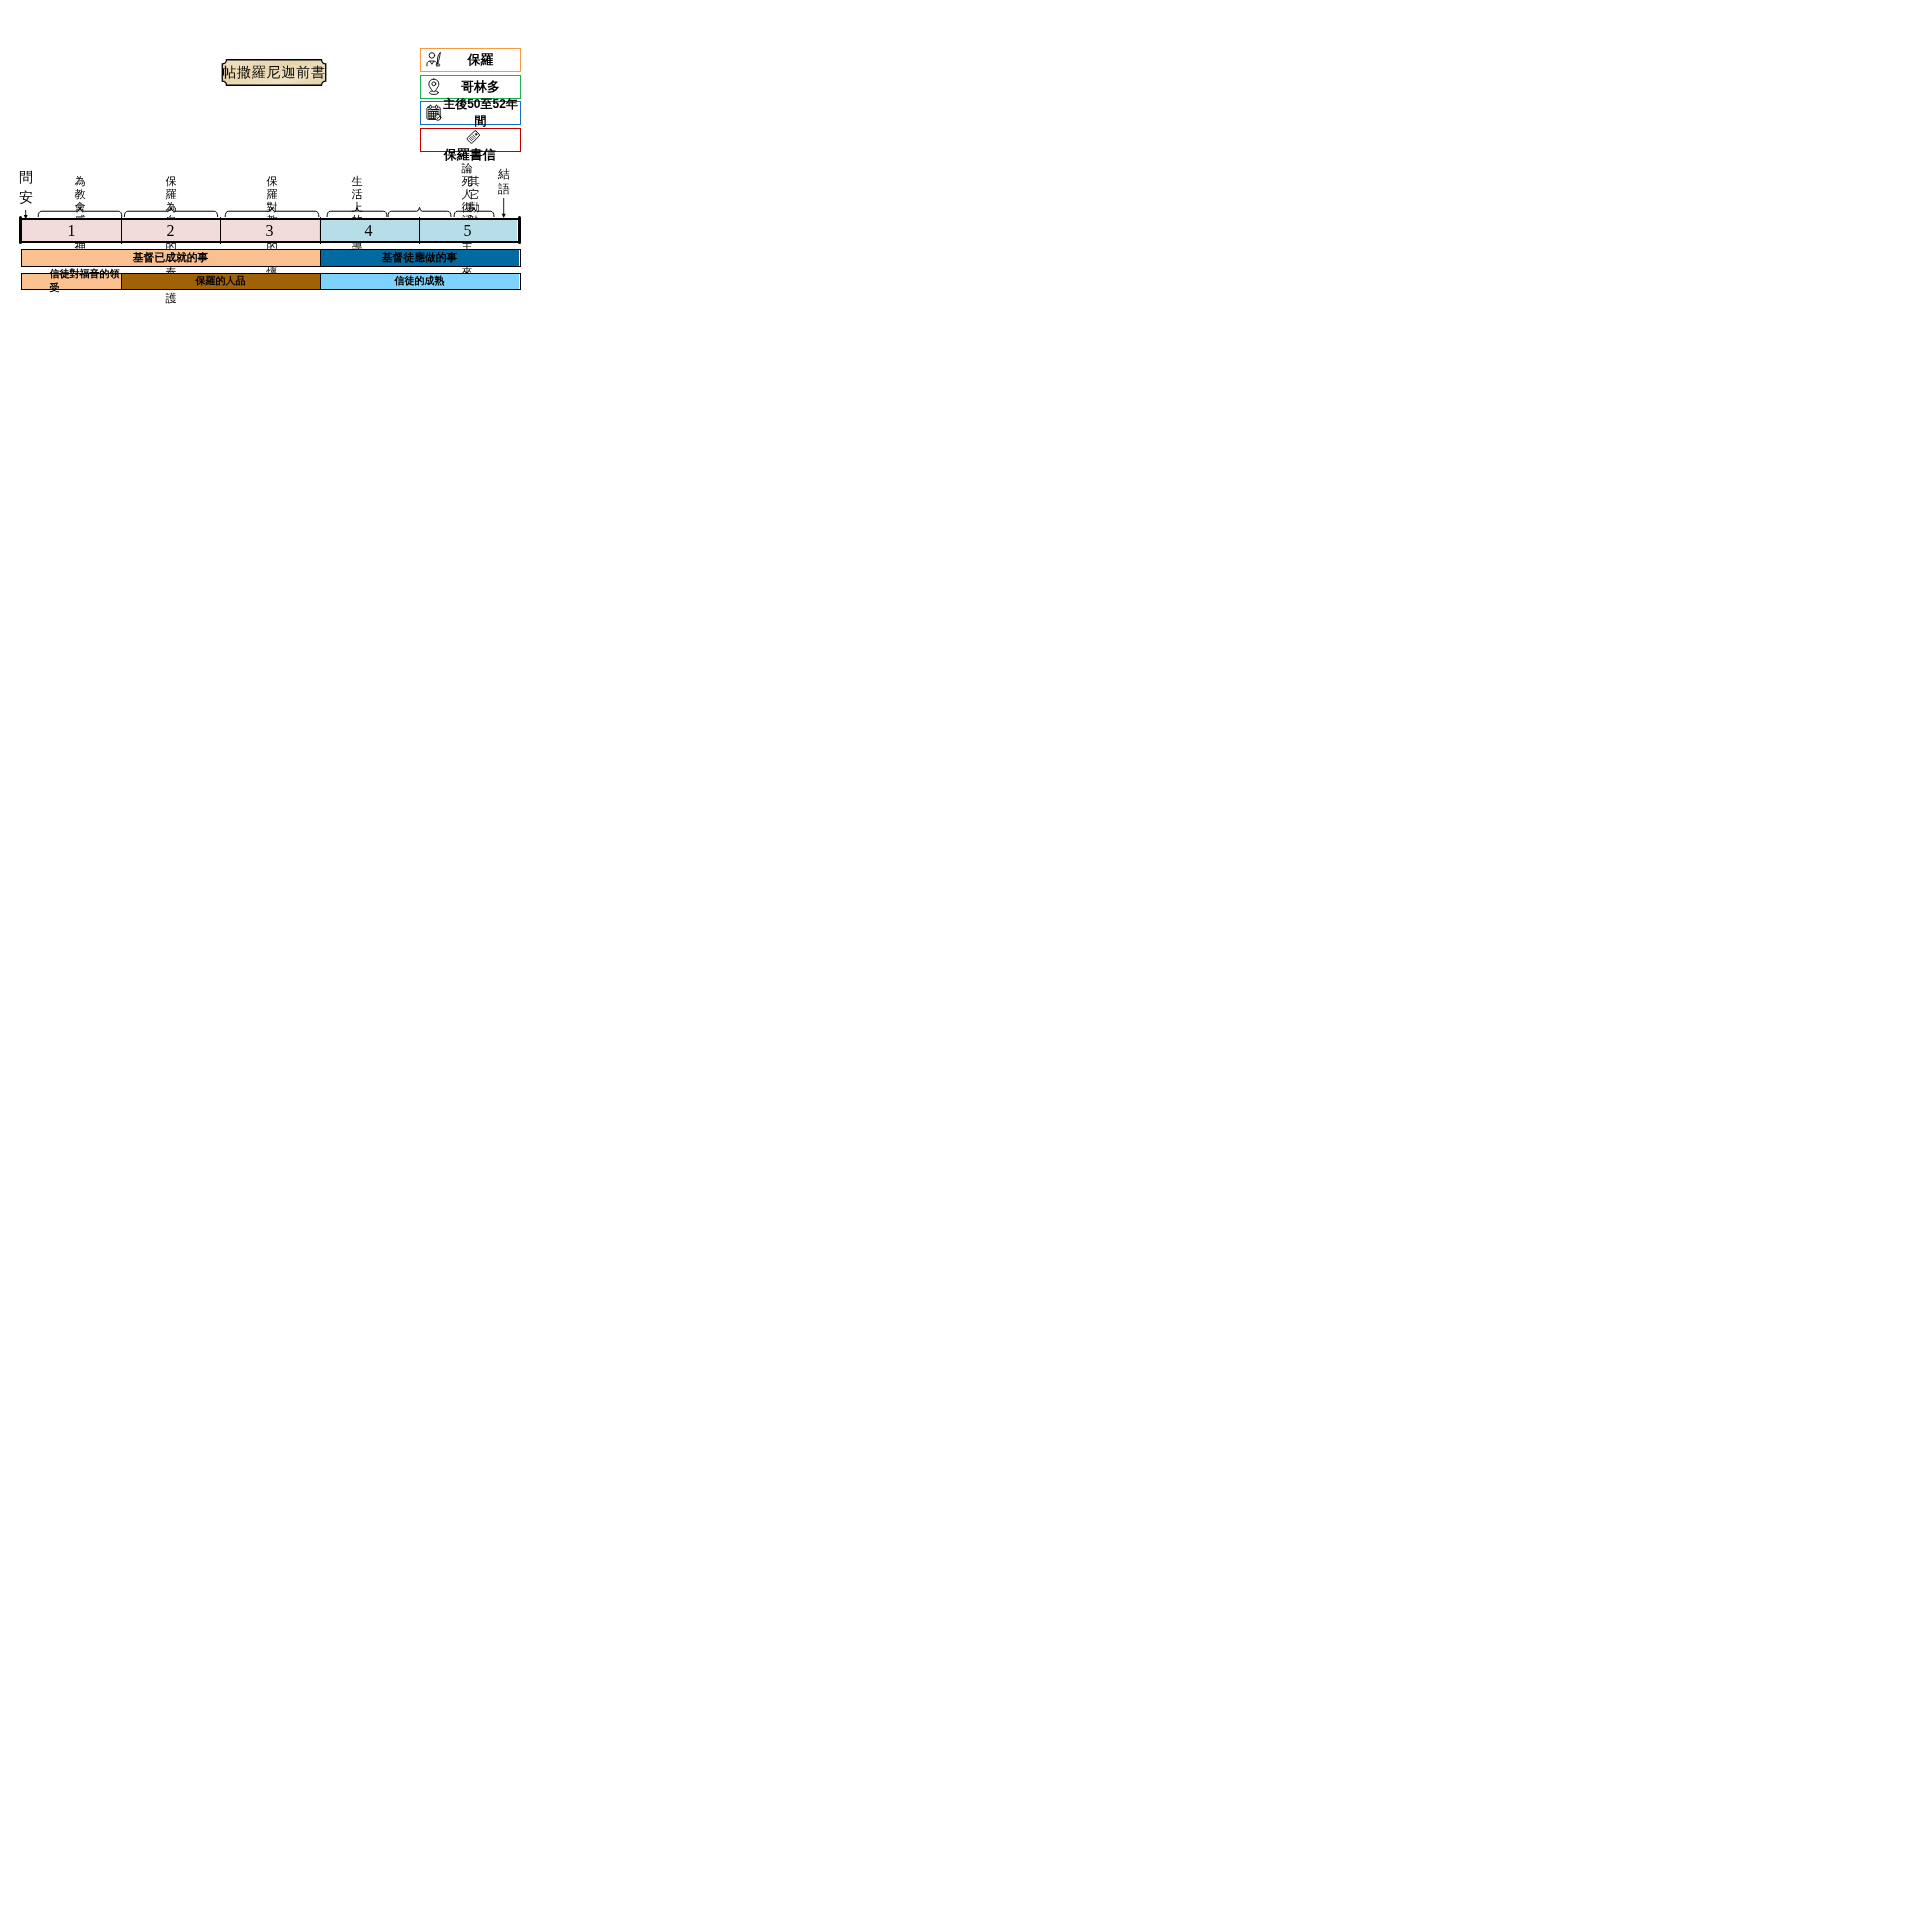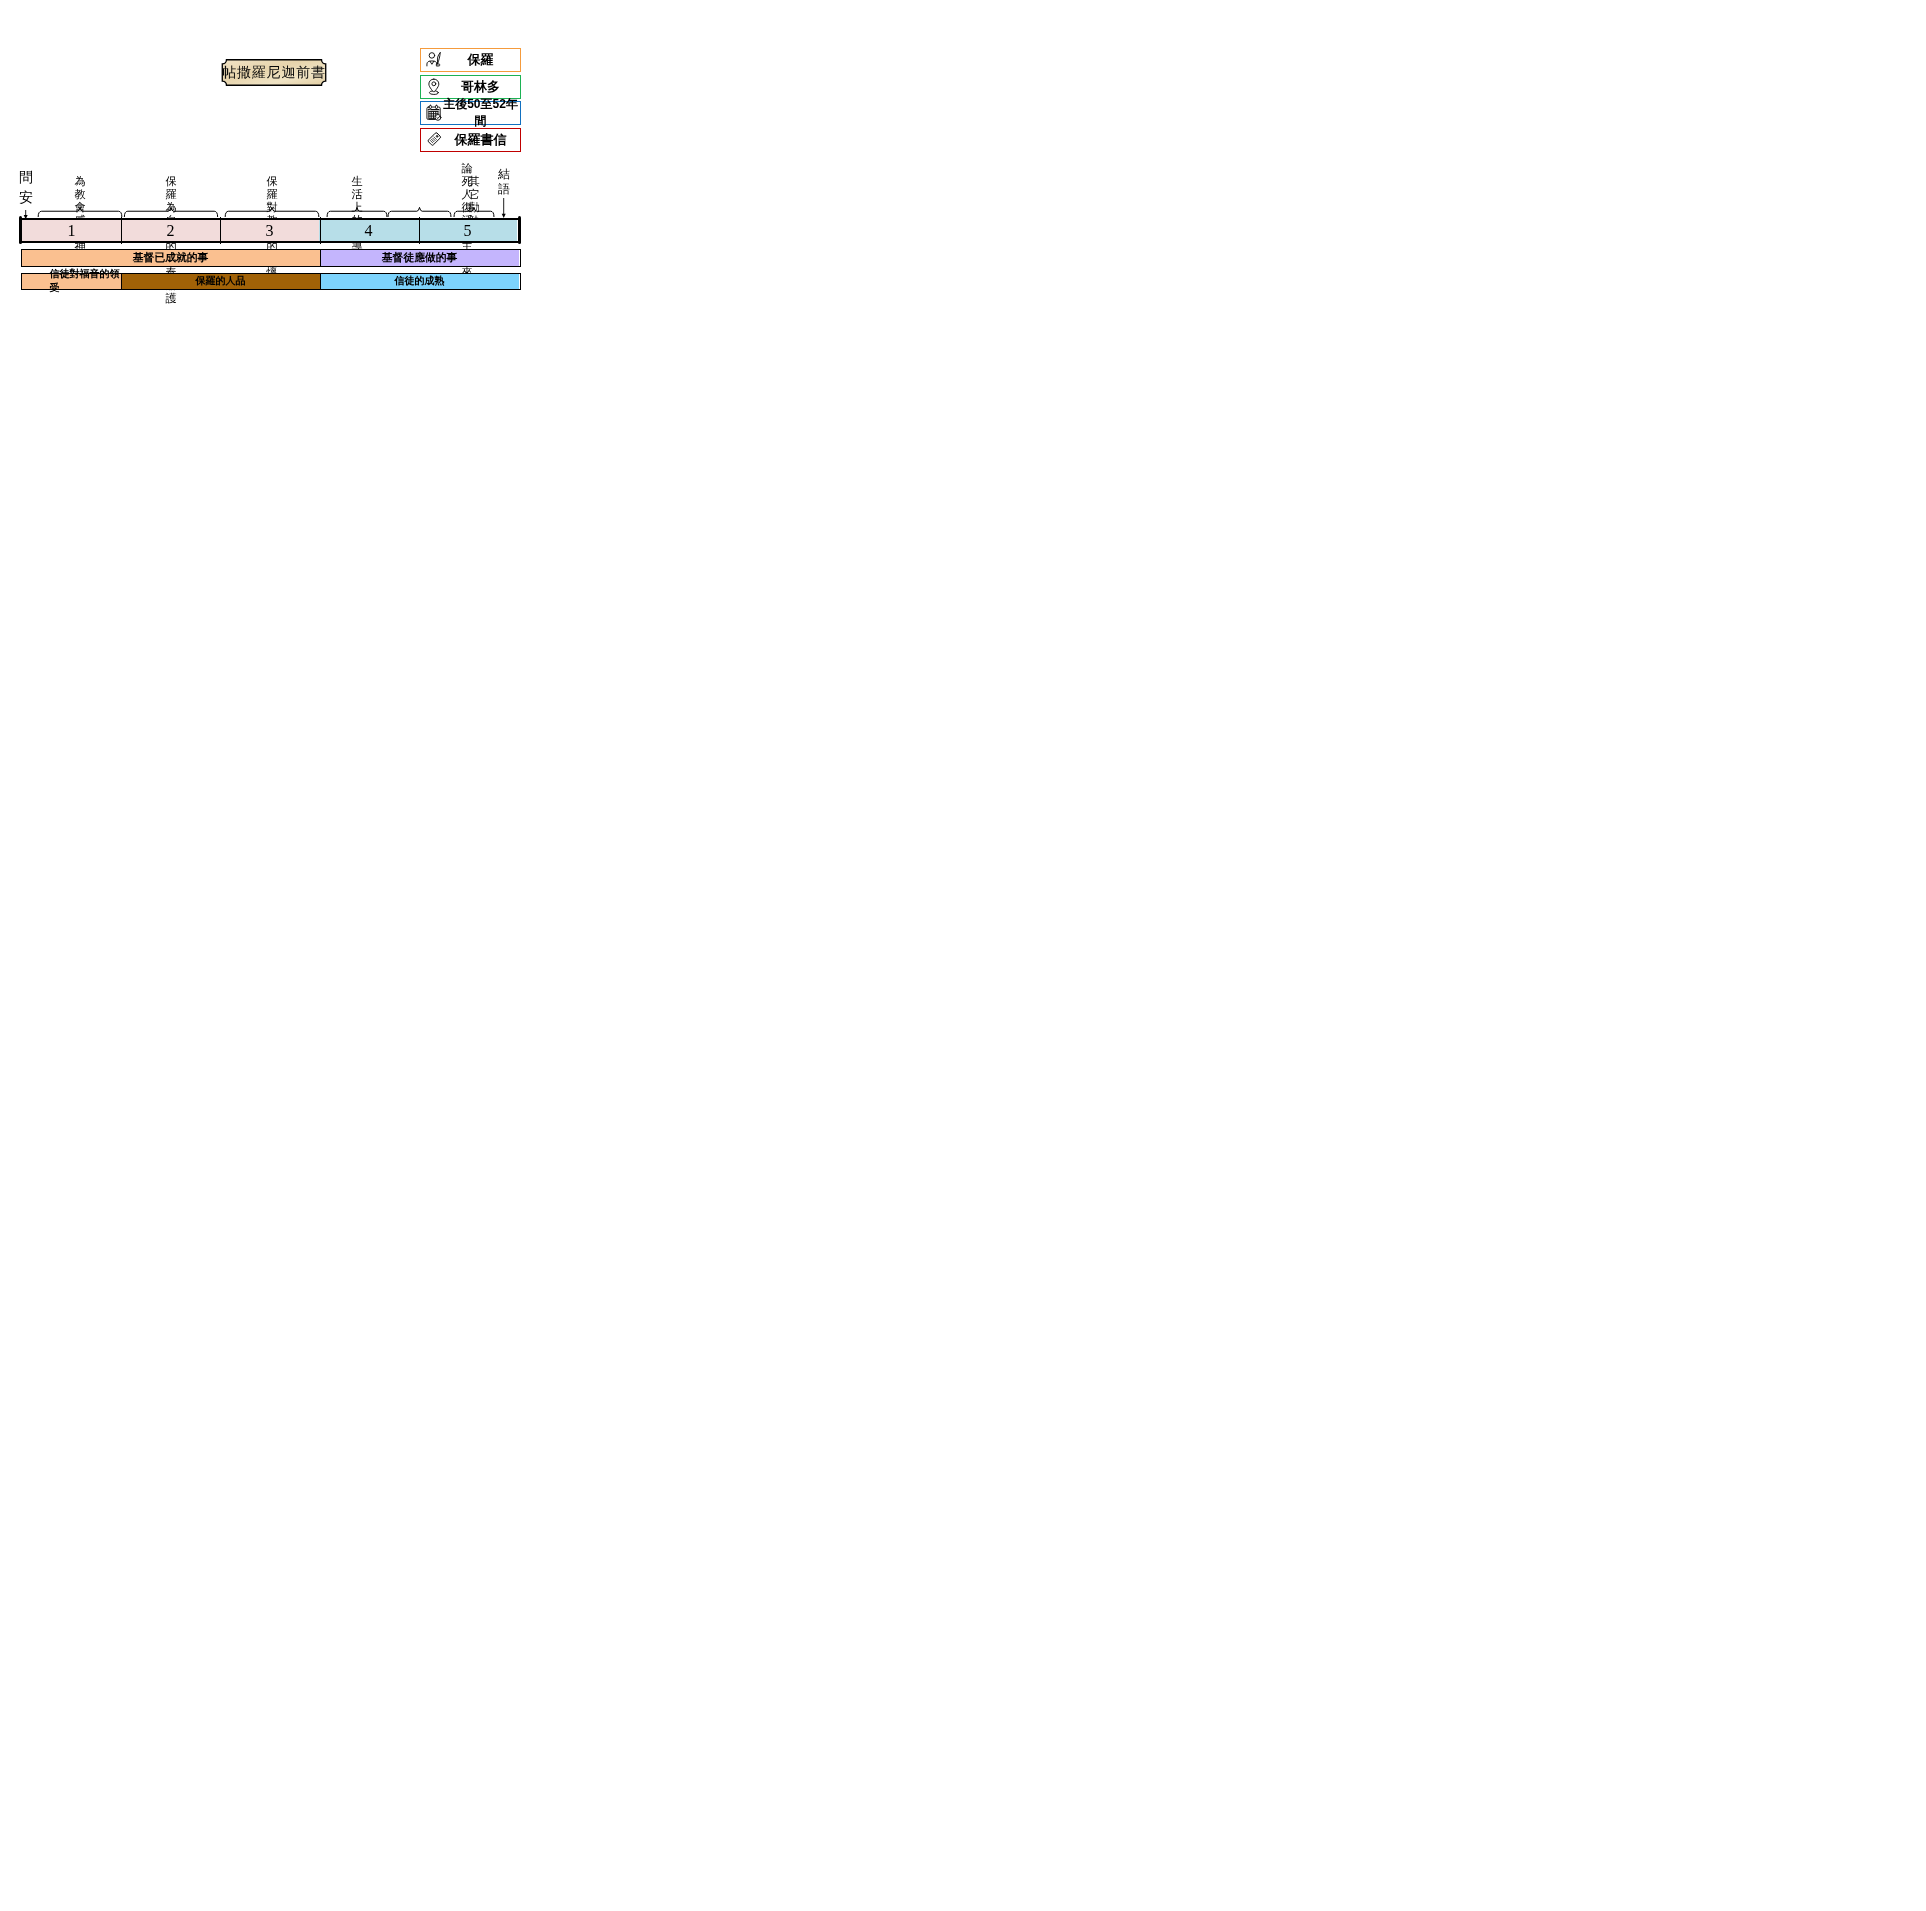--- a/index.html
+++ b/index.html
@@ -98,21 +98,21 @@
         <circle cx="13.5" cy="20.5" r="1.6" style="fill:#0d0d0d"></circle>
         <rect x="16" y="4.5" width="7" height="12" rx="3.5" style="fill:#fff"></rect>
         <rect x="38" y="4.5" width="7" height="12" rx="3.5" style="fill:#fff"></rect>
         <path d="M14 27 H47 M14 35.3 H47 M14 43.6 H47 M14 52 H38 M14 27 V52 M22.3 27 V52 M30.6 27 V52 M38.9 27 V52 M47 27 V40"></path>
         <circle cx="47" cy="48.5" r="10.5" style="fill:#fff"></circle>
         <path d="M42.5 48.5 L46.5 52.5 L53.5 44.5"></path>
       </g>
           </svg></span>
         <span class="llabel small">主後50至52年間</span>
       </div>
-      <div class="legend-item" style="border-color: rgb(192, 0, 0);">
+      <div class="legend-item" style="border-color: rgb(192, 0, 0); flex-direction: column;">
         <span class="licon"><svg viewBox="0 0 64 64">
             <g class="lsvg" transform="rotate(45 32 30)">
         <rect x="20" y="6" width="25" height="44" rx="5" style="fill:#fff"></rect>
         <circle cx="32.5" cy="14" r="3"></circle>
         <path d="M26 24 H39 M26 30 H39 M26 36 H39 M26 42 H39" style="stroke-width:2.6"></path>
       </g>
           </svg></span>
         <span class="llabel">保羅書信</span>
       </div>
     </div>
@@ -174,21 +174,21 @@
         <div class="cell" style="background: rgb(183, 222, 232);"><span>5</span></div>
       </div>
     <div class="abs cap" style="left:19px"></div>
     <div class="abs cap" style="left:518px"></div>
   </div>
 
   <div class="abs trow row2" id="row2">
       <div class="tseg" style="width: 298px; background: rgb(250, 192, 144);">
         <span>基督已成就的事</span>
       </div>
-      <div class="tseg" style="width: 199px; background: #c4b5fd; border-left: 1.3px solid rgb(0, 0, 0);">
+      <div class="tseg" style="width: 199px; background: #0369a1; border-left: 1.3px solid rgb(0, 0, 0);">
         <span>基督徒應做的事</span>
       </div>
     </div>
   <div class="abs trow row3" id="row3">
       <div class="tseg" style="width: 99px; background: rgb(250, 192, 144); padding-left: 28px;">
         <span>信徒對福音的領受</span>
       </div>
       <div class="tseg" style="width: 199px; background: #a16207; border-left: 1.3px solid rgb(0, 0, 0);">
         <span>保羅的人品</span>
       </div>

